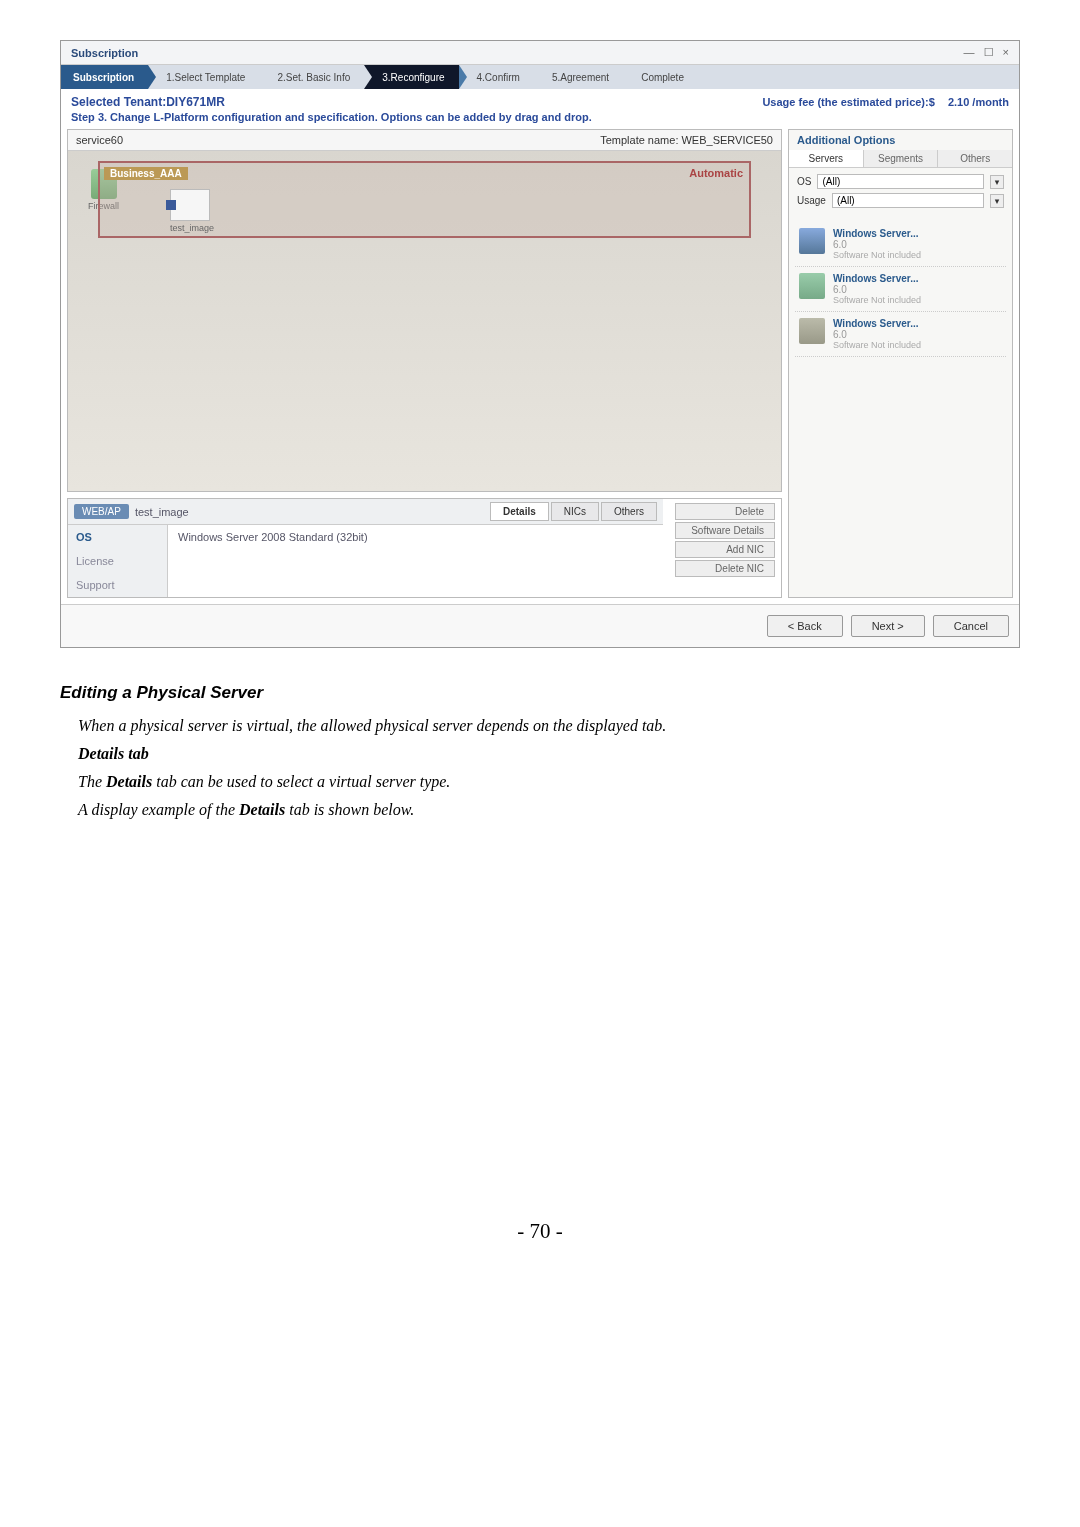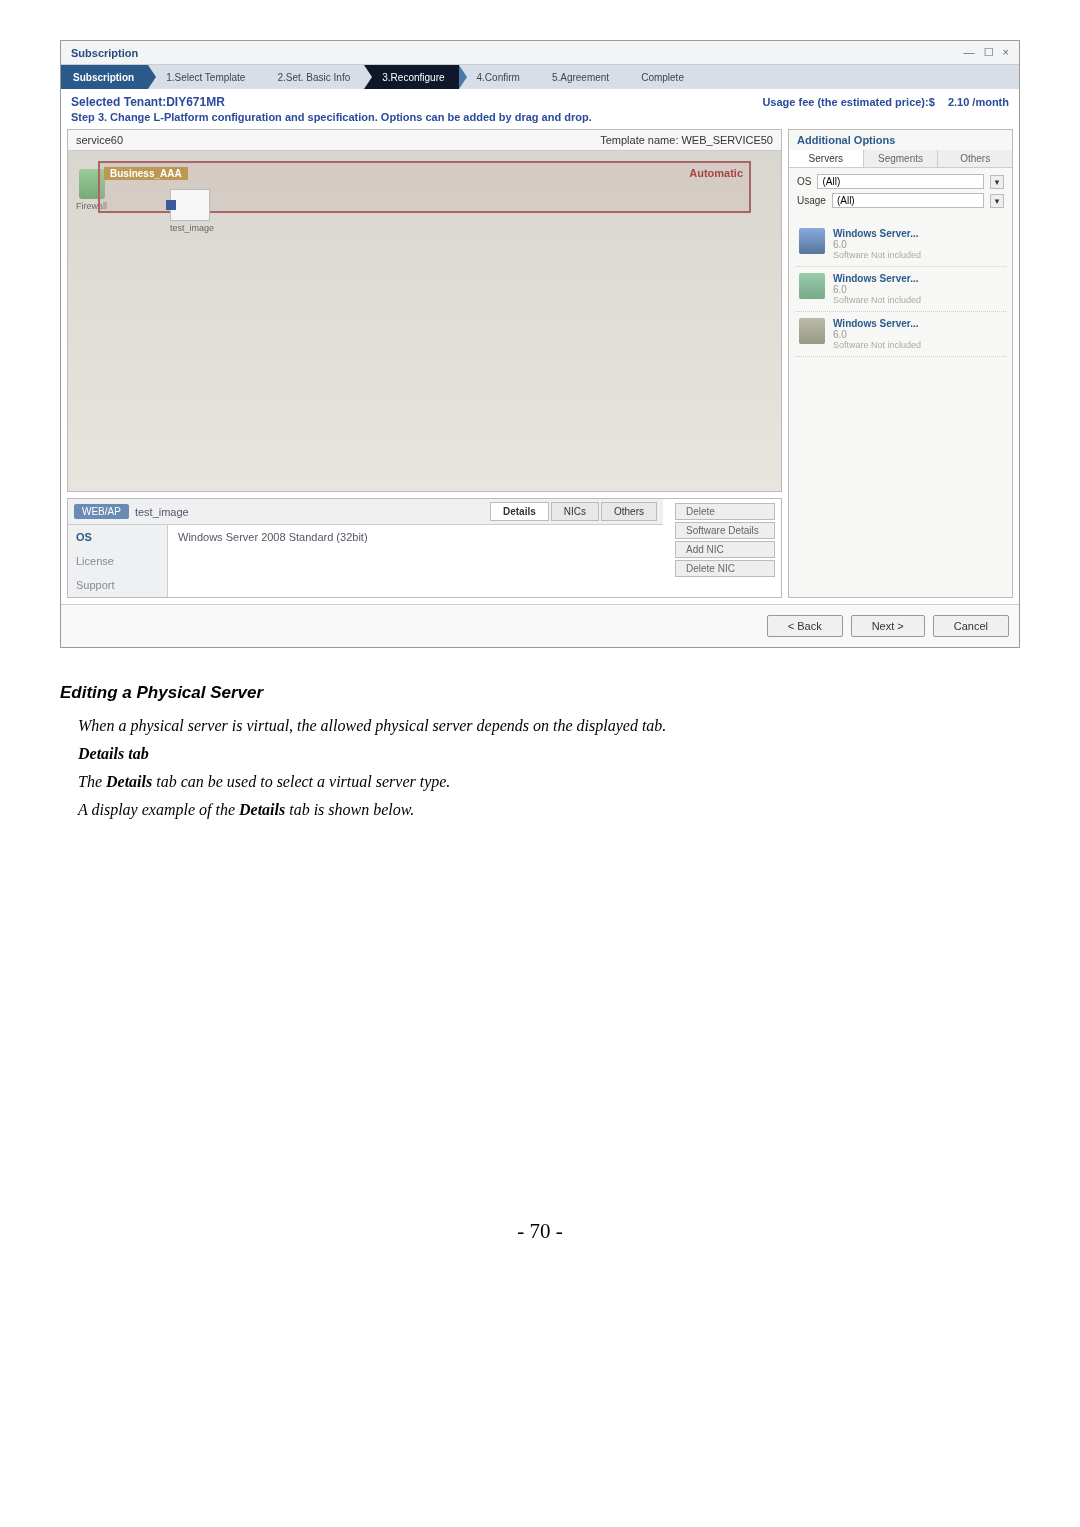--- a/index.html
+++ b/index.html
@@ -73,33 +73,33 @@
 .canvas-head {
   display: flex; justify-content: space-between; padding: 4px 8px;
   background: #f6f6f6; border-bottom: 1px solid #ccc;
 }
 .canvas-body {
   height: 340px;
   background: linear-gradient(to bottom, #d9d6cf, #e8e5de);
   position: relative;
 }
 .group-box {
-  position: absolute; left: 30px; top: 10px; right: 30px; height: 52px;
+  position: absolute; left: 30px; top: 10px; right: 30px; height: 77px;
   border: 2px solid #a66; background: rgba(200,180,170,0.3);
 }
 .group-title {
   position: absolute; top: 4px; left: 4px;
   font-size: 10px; font-weight: bold; color: #fff;
   background: #b95; padding: 1px 6px;
 }
 .group-auto {
   position: absolute; top: 4px; right: 6px; color: #a44; font-weight: bold; font-size: 11px;
 }
 .fw-icon {
-  position: absolute; left: 8px; top: 18px; text-align: center; font-size: 9px; color: #666;
+  position: absolute; left: 20px; top: 18px; text-align: center; font-size: 9px; color: #666;
 }
 .fw-icon .ic {
   width: 26px; height: 30px; background: linear-gradient(#9c9,#7a7); border-radius: 3px; margin: 0 auto 2px;
 }
 .node-box {
   width: 40px; height: 32px; border: 1px solid #bbb; background: #f6f6f6;
   position: absolute; left: 70px; top: 26px; display: flex; align-items: center; justify-content: center;
 }
 .node-box .port {
   width: 10px; height: 10px; background: #3a5a9a; position: absolute; left: -5px; top: 10px;
@@ -116,21 +116,21 @@
 }
 .detail-name { font-size: 11px; color: #556; flex: 1; }
 .detail-tabs { display: flex; gap: 2px; }
 .dtab {
   padding: 3px 12px; border: 1px solid #bbb; background: #e8e8ea;
   font-size: 10px; color: #333; cursor: default;
 }
 .dtab.active { background: #fff; font-weight: bold; }
 .detail-sidebuttons { display: flex; flex-direction: column; gap: 2px; margin-left: 6px; }
 .sbtn {
-  font-size: 10px; padding: 2px 10px; border: 1px solid #bbb; background: #eee; text-align: left;
+  font-size: 10px; padding: 2px 10px; border: 1px solid #bbb; background: #eee; text-align: right;
   width: 100px; color: #666;
 }
 .detail-body { display: flex; }
 .detail-left {
   width: 100px; background: #eef0f2; border-right: 1px solid #ccc;
   display: flex; flex-direction: column;
 }
 .dleft-row {
   padding: 6px 8px; font-size: 11px; color: #2a5a8c; font-weight: bold;
 }

